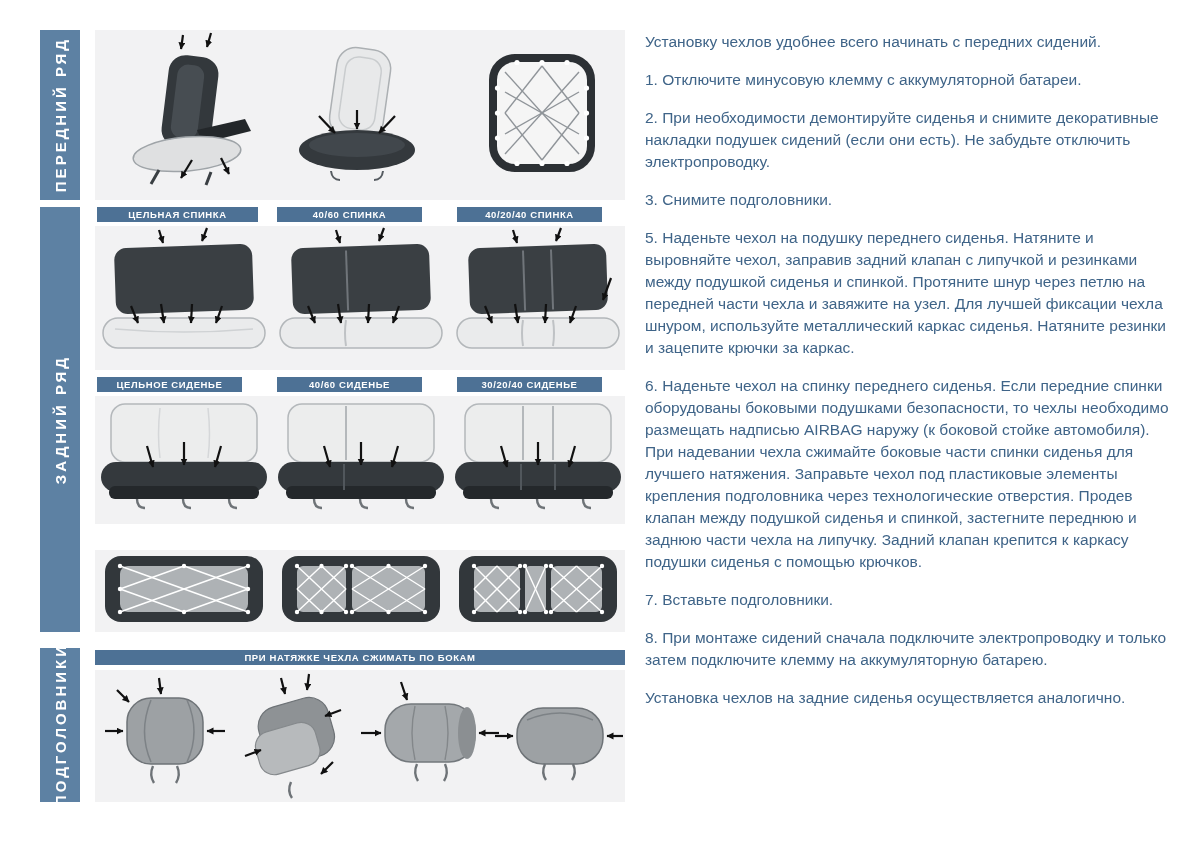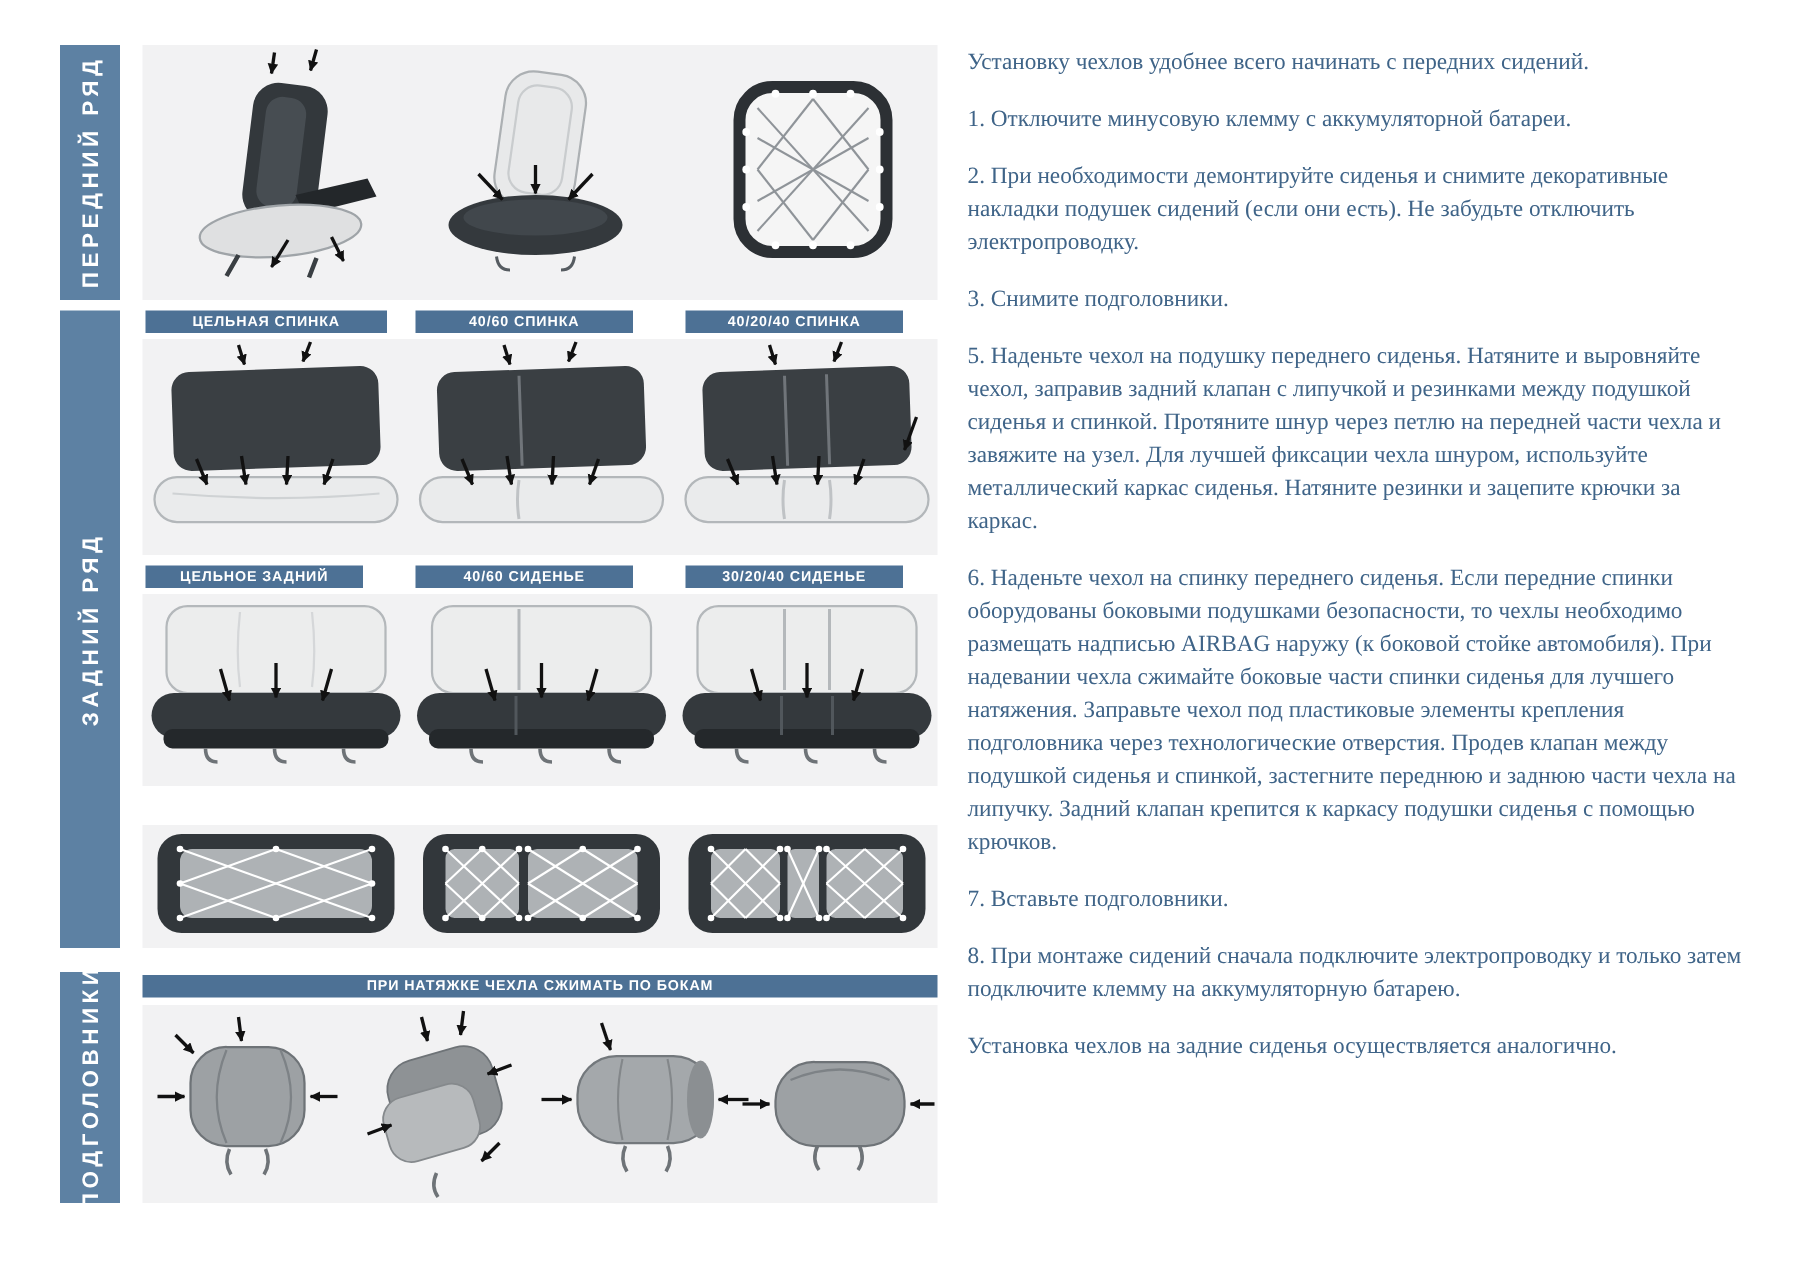--- a/index.html
+++ b/index.html
@@ -37,21 +37,21 @@
     position:absolute; height:15px;
     background:#4d7195; color:#fff;
     font-size:9.5px; font-weight:bold; letter-spacing:.6px;
     display:flex; align-items:center; justify-content:center;
     white-space:nowrap;
   }
 
   
   .text-col {
     position:absolute; left:645px; top:31px; width:524px;
-    color:#3f6488; font-size:15.5px; line-height:1.42;font-family:Liberation Serif, serif;
+    color:#3f6488; font-size:15.5px; line-height:1.42;
   }
   .text-col p { margin-bottom:16px; }
 
   
   .arrows { stroke:#111; stroke-width:2.2; fill:none; }
   .stems path, path.stems { stroke:#6e7377; stroke-width:2.4; fill:none; }
   .lace line { stroke:#fff; stroke-width:1.4; }
   .dots circle { fill:#fff; }
 </style>
 </head>
@@ -195,21 +195,21 @@
             <line x1="66" y1="78" x2="69" y2="97"></line>
           <line x1="97" y1="78" x2="96" y2="97"></line>
             <line x1="127" y1="80" x2="121" y2="97"></line>
           <line x1="162" y1="52" x2="154" y2="74"></line>
         </g>
       </g>
     </svg>
   </div>
 
   <div class="hbar" style="top:377px;left:97px;width:145px">
-      <span>ЦЕЛЬНОЕ ЗАДНИЙ</span>
+      <span>ЦЕЛЬНОЕ СИДЕНЬЕ</span>
     </div>
   <div class="hbar" style="top:377px;left:277px;width:145px">
       <span>40/60 СИДЕНЬЕ</span>
     </div>
   <div class="hbar" style="top:377px;left:457px;width:145px">
       <span>30/20/40 СИДЕНЬЕ</span>
     </div>
 
   <div class="panel" style="top:396px;height:128px">
     <svg viewBox="0 0 530 128">

